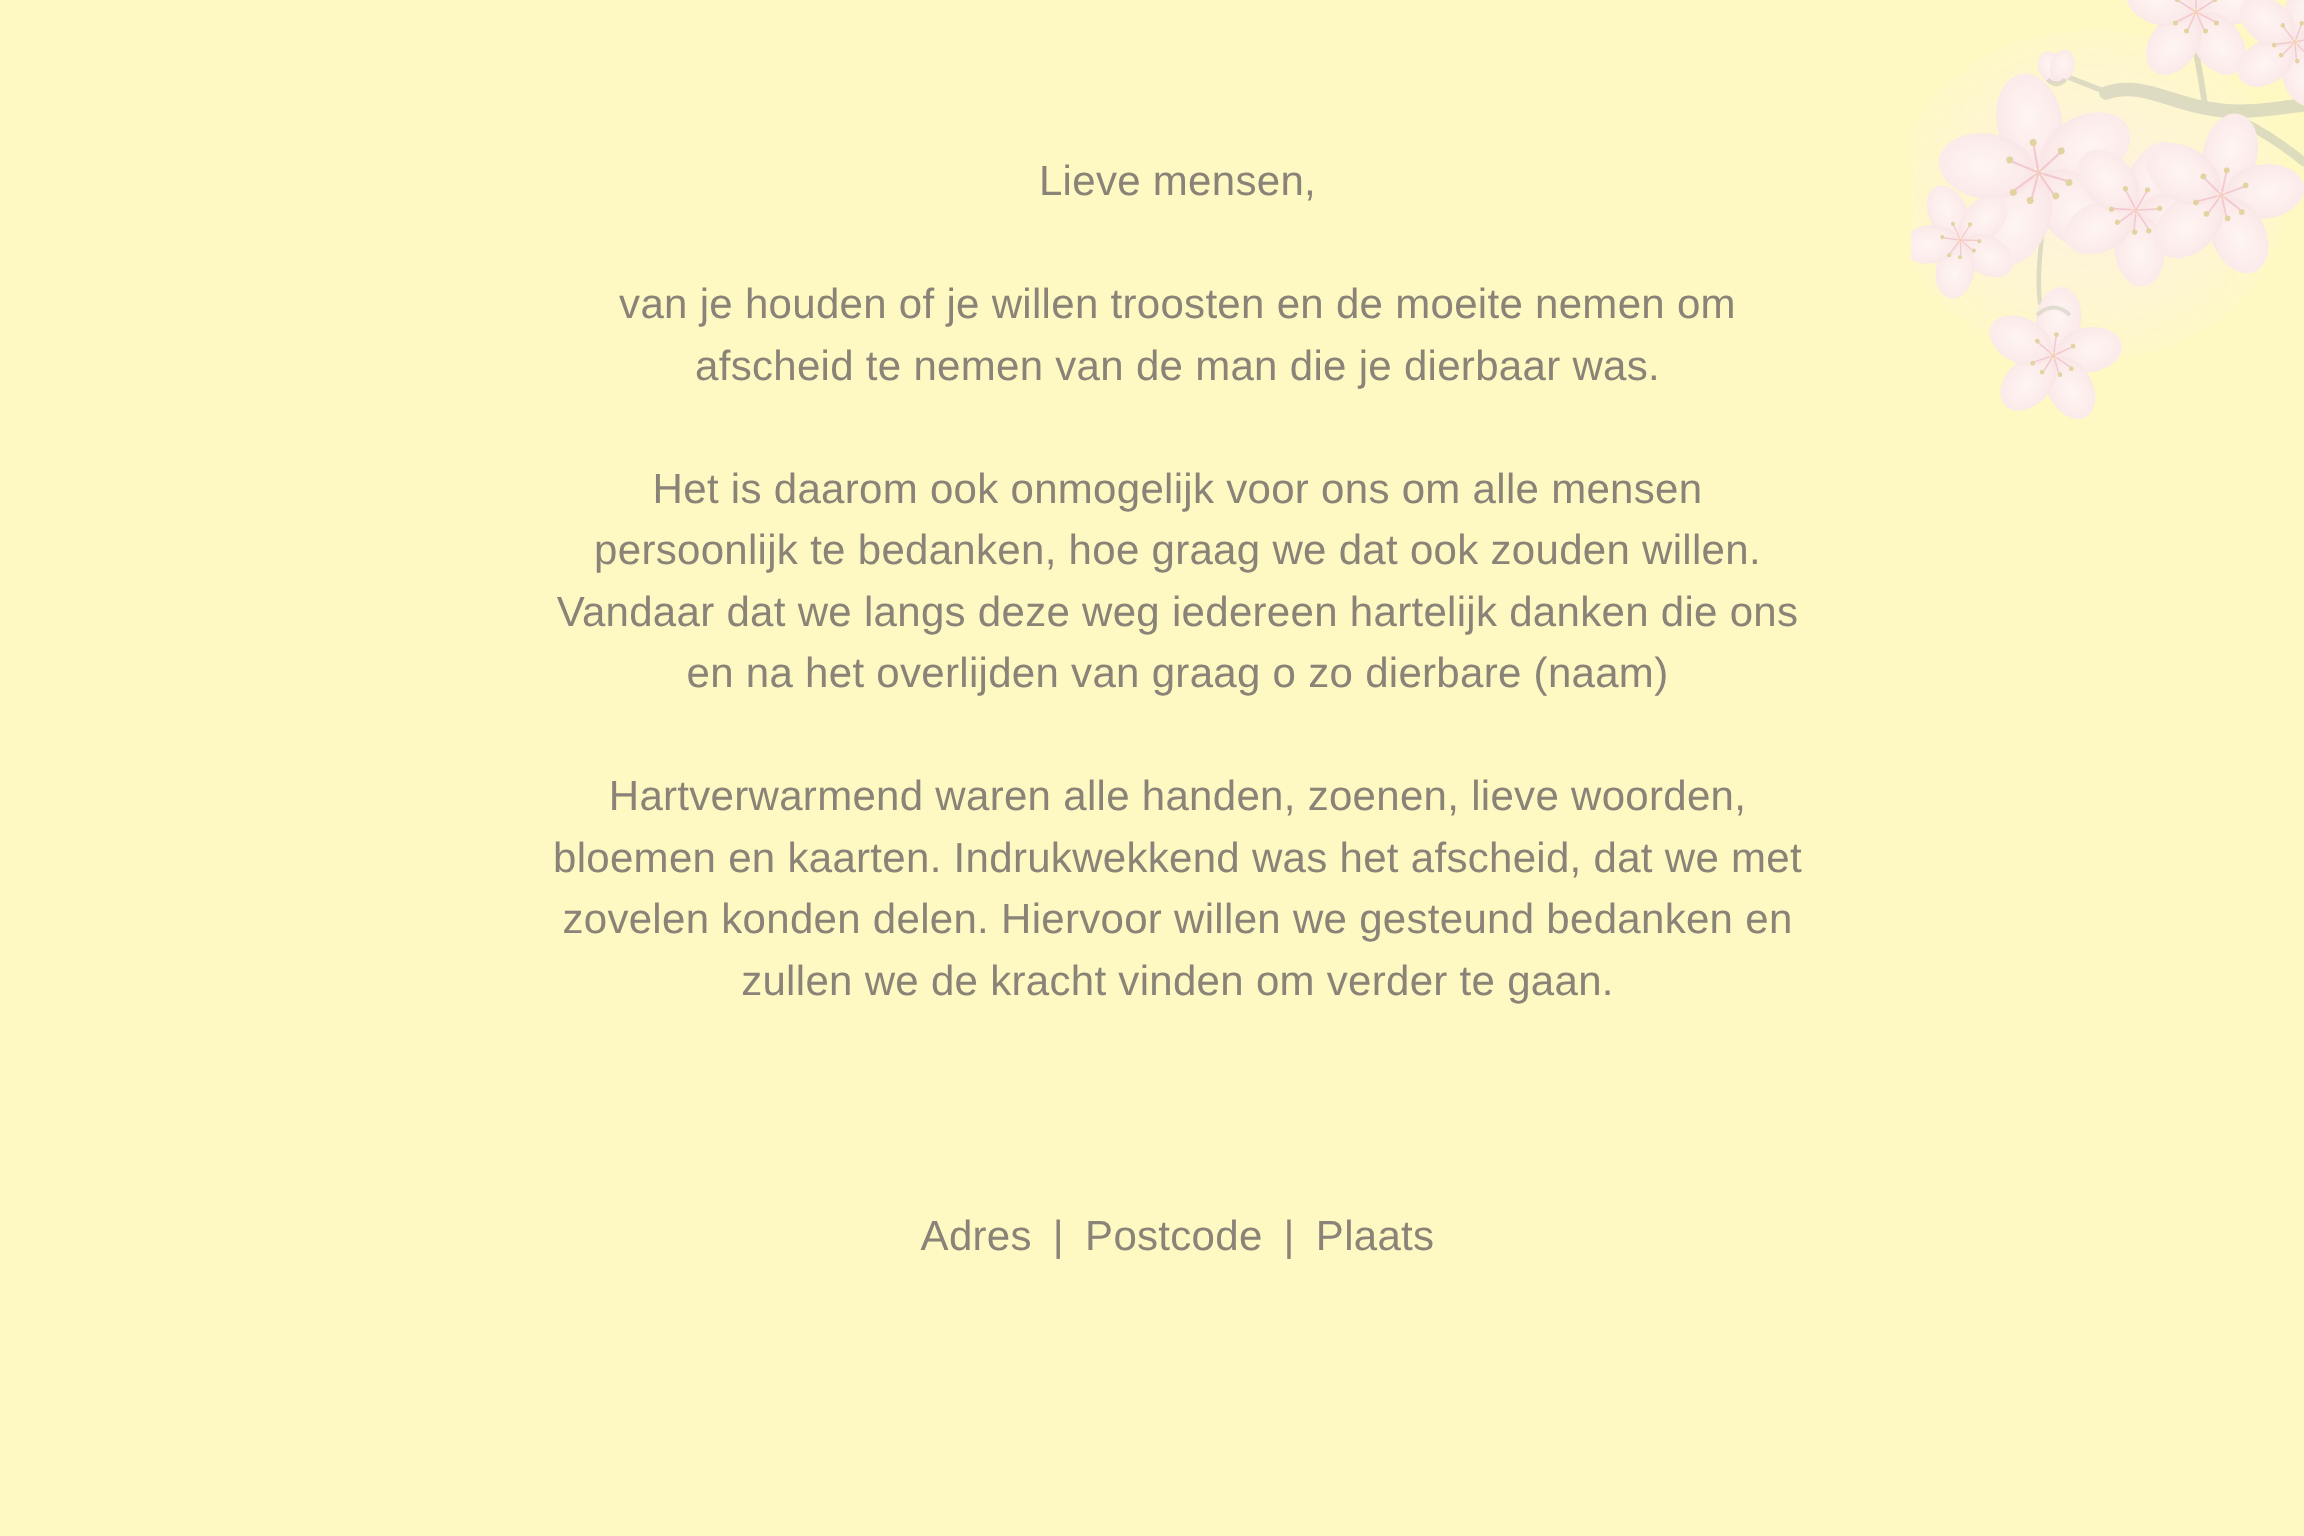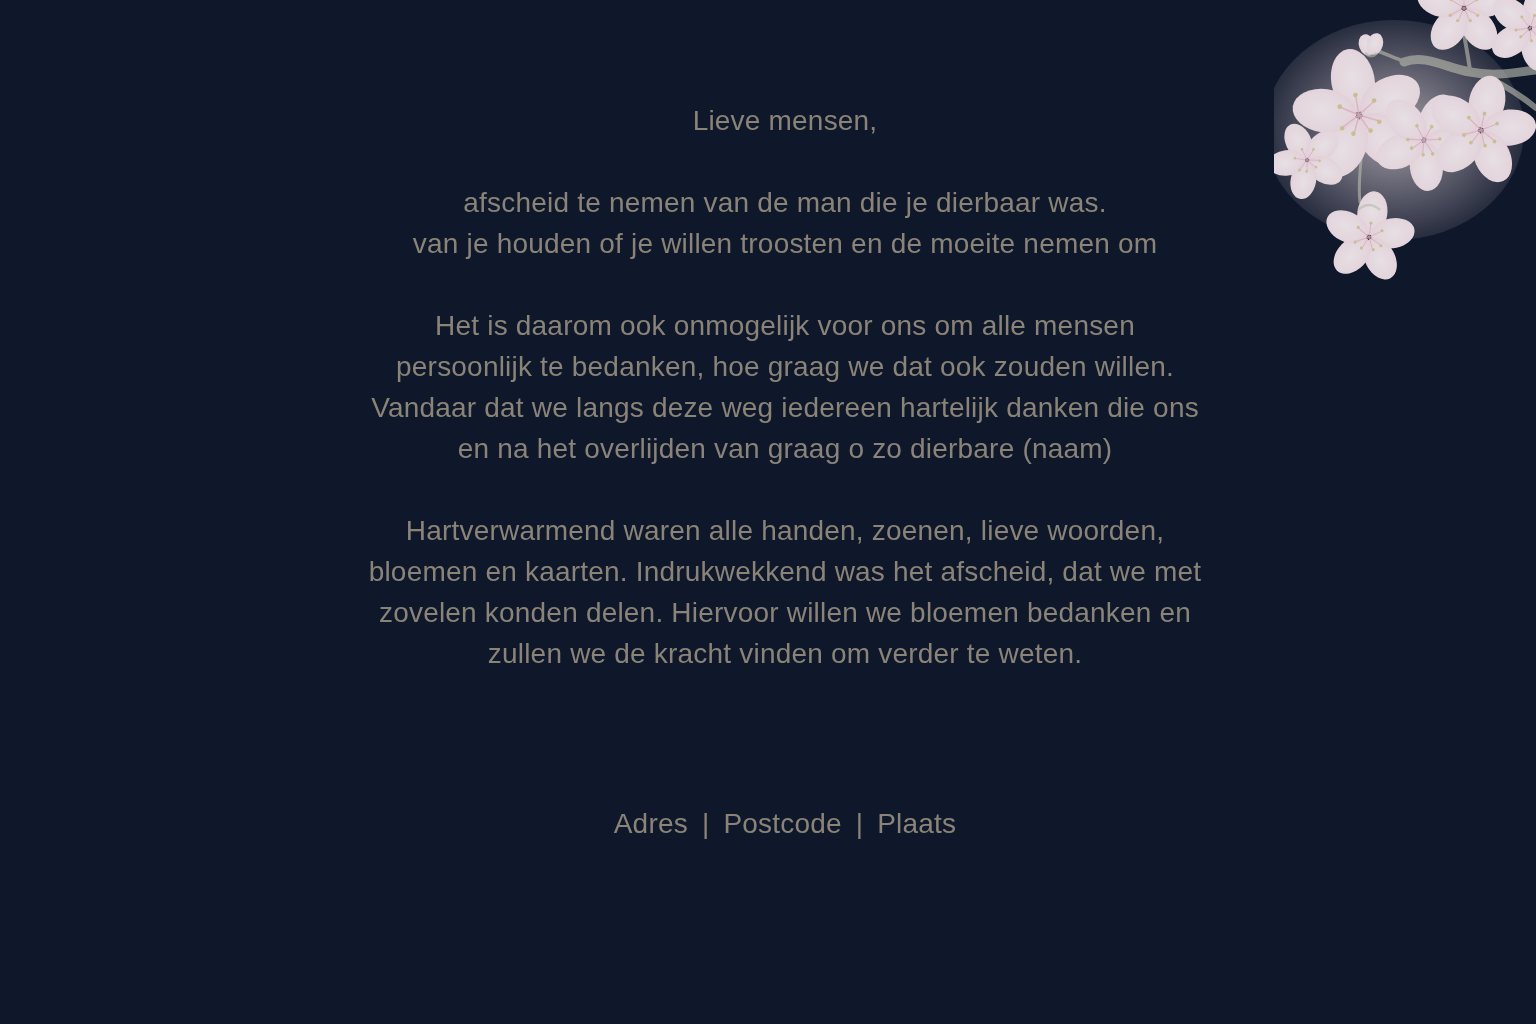--- a/index.html
+++ b/index.html
@@ -5,21 +5,21 @@
   * { margin: 0; padding: 0; box-sizing: border-box; }
   html, body {
     width: 1536px; height: 1024px;
     background: #ffffff;
     overflow: hidden;
     font-family: "Liberation Sans", sans-serif;
   }
   .card {
     position: relative;
     width: 1536px; height: 1024px;
-    background: #0f172a;
+    background: #fef9c3;
   }
   .blossom {
     position: absolute;
     top: 0; right: 0;
     width: 262px; height: 300px;
     opacity: 0.9;
     pointer-events: none;
   }
   .content {
     position: relative;
@@ -117,36 +117,36 @@
 
       <path d="M84 210 Q95 200 106 210" stroke="#c6c8b8" stroke-width="2.5" fill="none" opacity="0.55"></path>
     </svg>
   </div>
 
   <div class="content">
 
     <div class="line salutation">Lieve mensen,</div>
 
     <div class="paragraph">
+      <div class="line">van je houden of je willen troosten en de moeite nemen om</div>
       <div class="line">afscheid te nemen van de man die je dierbaar was.</div>
-      <div class="line">van je houden of je willen troosten en de moeite nemen om</div>
     </div>
 
     <div class="paragraph">
       <div class="line">Het is daarom ook onmogelijk voor ons om alle mensen</div>
       <div class="line">persoonlijk te bedanken, hoe graag we dat ook zouden willen.</div>
       <div class="line">Vandaar dat we langs deze weg iedereen hartelijk danken die ons</div>
       <div class="line">en na het overlijden van graag o zo dierbare (naam)</div>
     </div>
 
     <div class="paragraph">
       <div class="line">Hartverwarmend waren alle handen, zoenen, lieve woorden,</div>
       <div class="line">bloemen en kaarten. Indrukwekkend was het afscheid, dat we met</div>
-      <div class="line">zovelen konden delen. Hiervoor willen we bloemen bedanken en</div>
-      <div class="line">zullen we de kracht vinden om verder te weten.</div>
+      <div class="line">zovelen konden delen. Hiervoor willen we gesteund bedanken en</div>
+      <div class="line">zullen we de kracht vinden om verder te gaan.</div>
     </div>
 
     <div class="address">
       <span>Adres</span><span class="sep">|</span><span>Postcode</span><span class="sep">|</span><span>Plaats</span>
     </div>
 
   </div>
 </div>
 
 </body></html>

